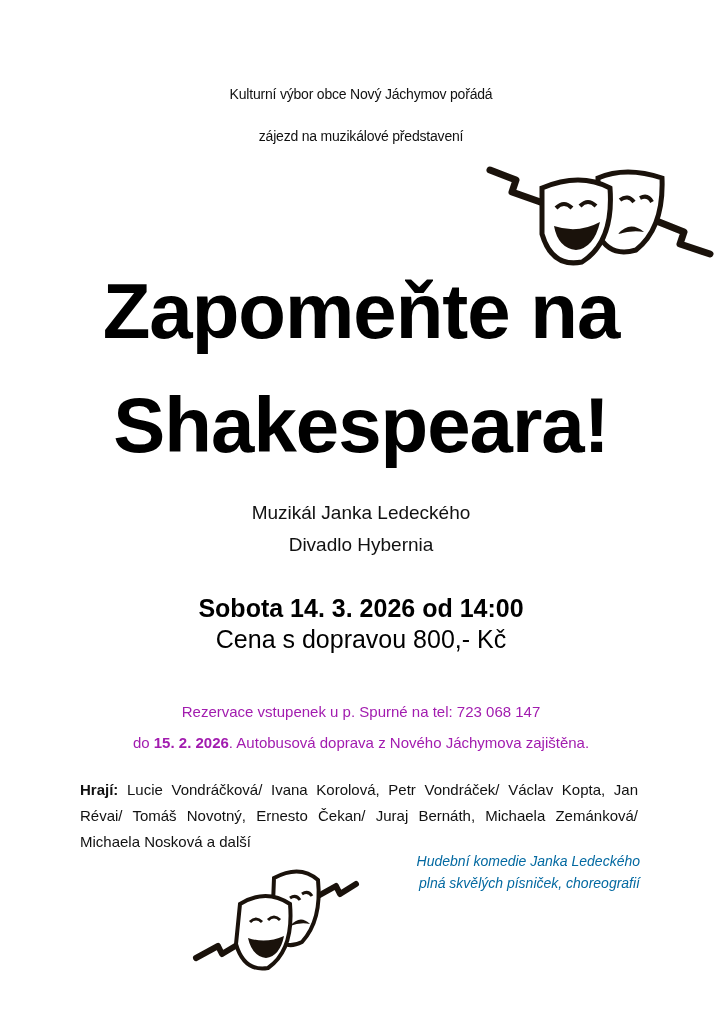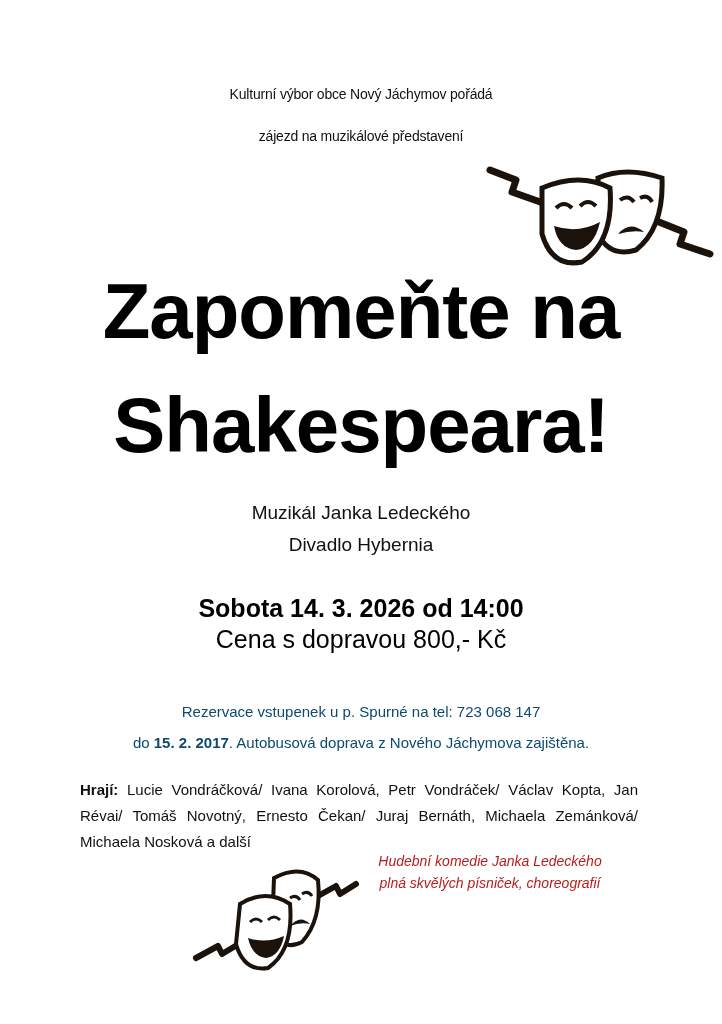--- a/index.html
+++ b/index.html
@@ -5,24 +5,24 @@
   html, body { margin:0; padding:0; background:#ffffff; }
   body { width:722px; height:1024px; position:relative; overflow:hidden;
          font-family:"Liberation Sans","DejaVu Sans",sans-serif; color:#111; }
   .abs { position:absolute; }
   .center { left:0; width:722px; text-align:center; }
   .intro { font-size:14px; letter-spacing:-0.2px; color:#111; }
   .title { font-size:78px; font-weight:bold; color:#000; letter-spacing:-1px; line-height:1;text-align:center; }
   .sub { font-size:19px; color:#111; }
   .date { font-size:25px; font-weight:bold; color:#000; }
   .price { font-size:25px; color:#000; }
-  .info { font-size:15px; color:#0c4a6e; }
+  .info { font-size:15px; color:#a21caf; }
   .cast { left:80px; width:558px; font-size:15px; line-height:26px; text-align:justify; color:#111; }
   .cast b { font-weight:bold; }
-  .blurb { right:82px; width:300px; text-align:center; font-size:14px; font-style:italic; line-height:22px; color:#b91c1c; }
+  .blurb { right:82px; width:300px; text-align:right; font-size:14px; font-style:italic; line-height:22px; color:#0369a1; }
   svg { display:block; }
 </style>
 </head>
 <body>
 
 <div class="abs center intro" style="top:86px;">Kulturní výbor obce Nový Jáchymov pořádá</div>
 <div class="abs center intro" style="top:128px;">zájezd na muzikálové představení</div>
 
 <div class="abs" style="left:486px; top:158px; width:230px; height:115px;">
   <svg width="230" height="115" viewBox="0 0 230 115">
@@ -48,21 +48,21 @@
 <div class="abs center title" style="top:386px;">Shakespeara!</div>
 
 <div class="abs center sub" style="top:502px;">Muzikál Janka Ledeckého</div>
 <div class="abs center sub" style="top:534px;">Divadlo Hybernia</div>
 
 <div class="abs center date" style="top:594px;">Sobota 14. 3. 2026 od 14:00</div>
 <div class="abs center price" style="top:625px;">Cena s dopravou 800,- Kč</div>
 
 <div class="abs center info" style="top:703px;">Rezervace vstupenek u p. Spurné na tel: 723 068 147</div>
 <div class="abs center info" style="top:734px;">
-  <span>do </span><b>15. 2. 2017</b><span>. Autobusová doprava z Nového Jáchymova zajištěna.</span>
+  <span>do </span><b>15. 2. 2026</b><span>. Autobusová doprava z Nového Jáchymova zajištěna.</span>
 </div>
 
 <div class="abs cast" style="top:777px;">
   <b>Hrají:</b><span> Lucie Vondráčková/ Ivana Korolová, Petr Vondráček/ Václav Kopta, Jan Révai/ Tomáš Novotný, Ernesto Čekan/ Juraj Bernáth, Michaela Zemánková/ Michaela Nosková a další</span>
 </div>
 
 <div class="abs blurb" style="top:850px;">
   <div>Hudební komedie Janka Ledeckého</div>
   <div>plná skvělých písniček, choreografií</div>
 </div>

